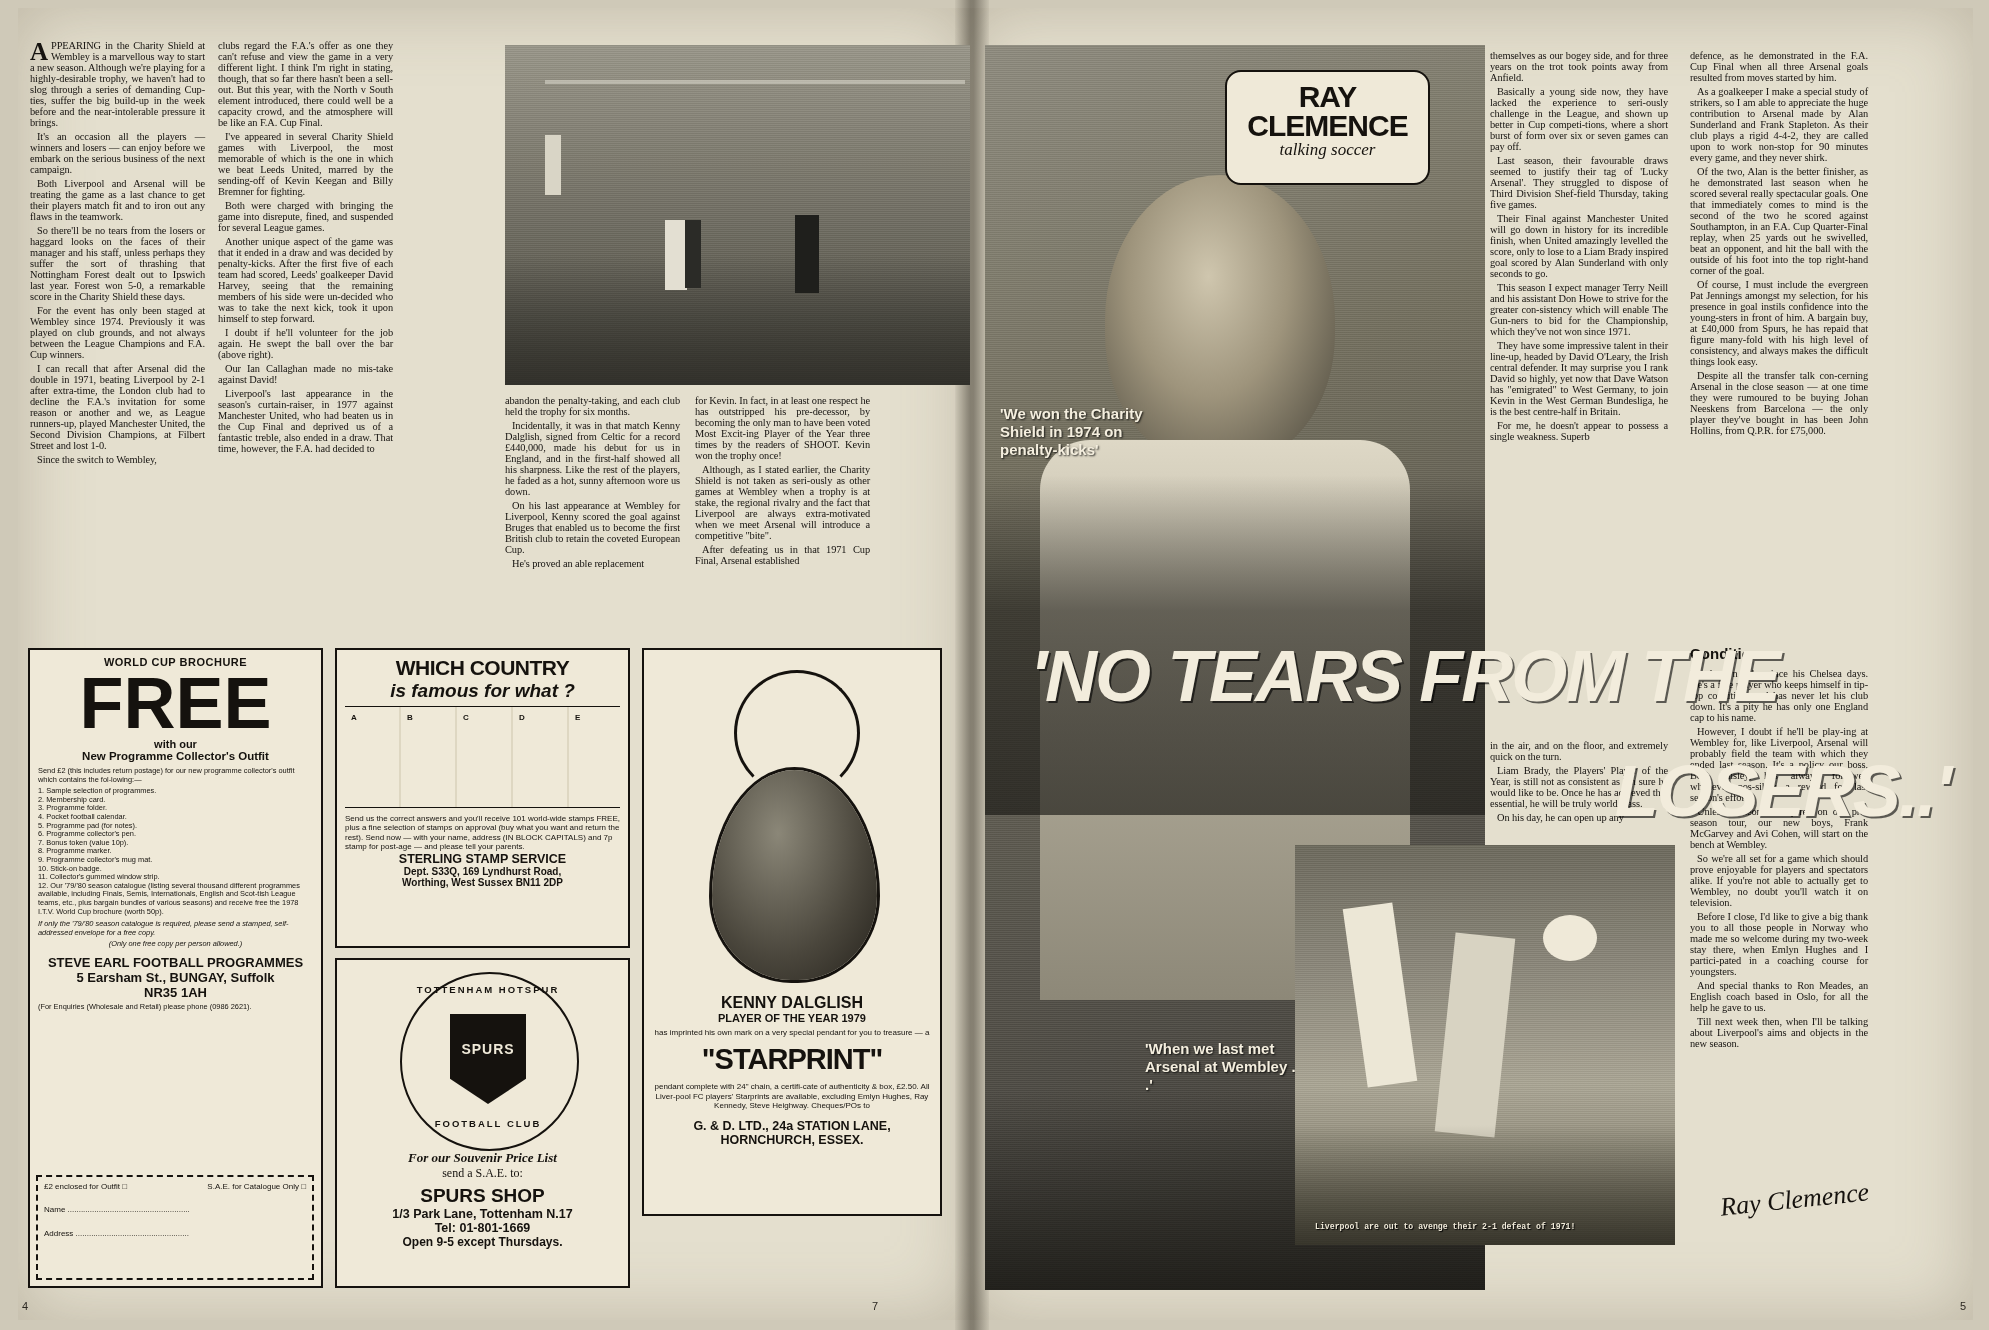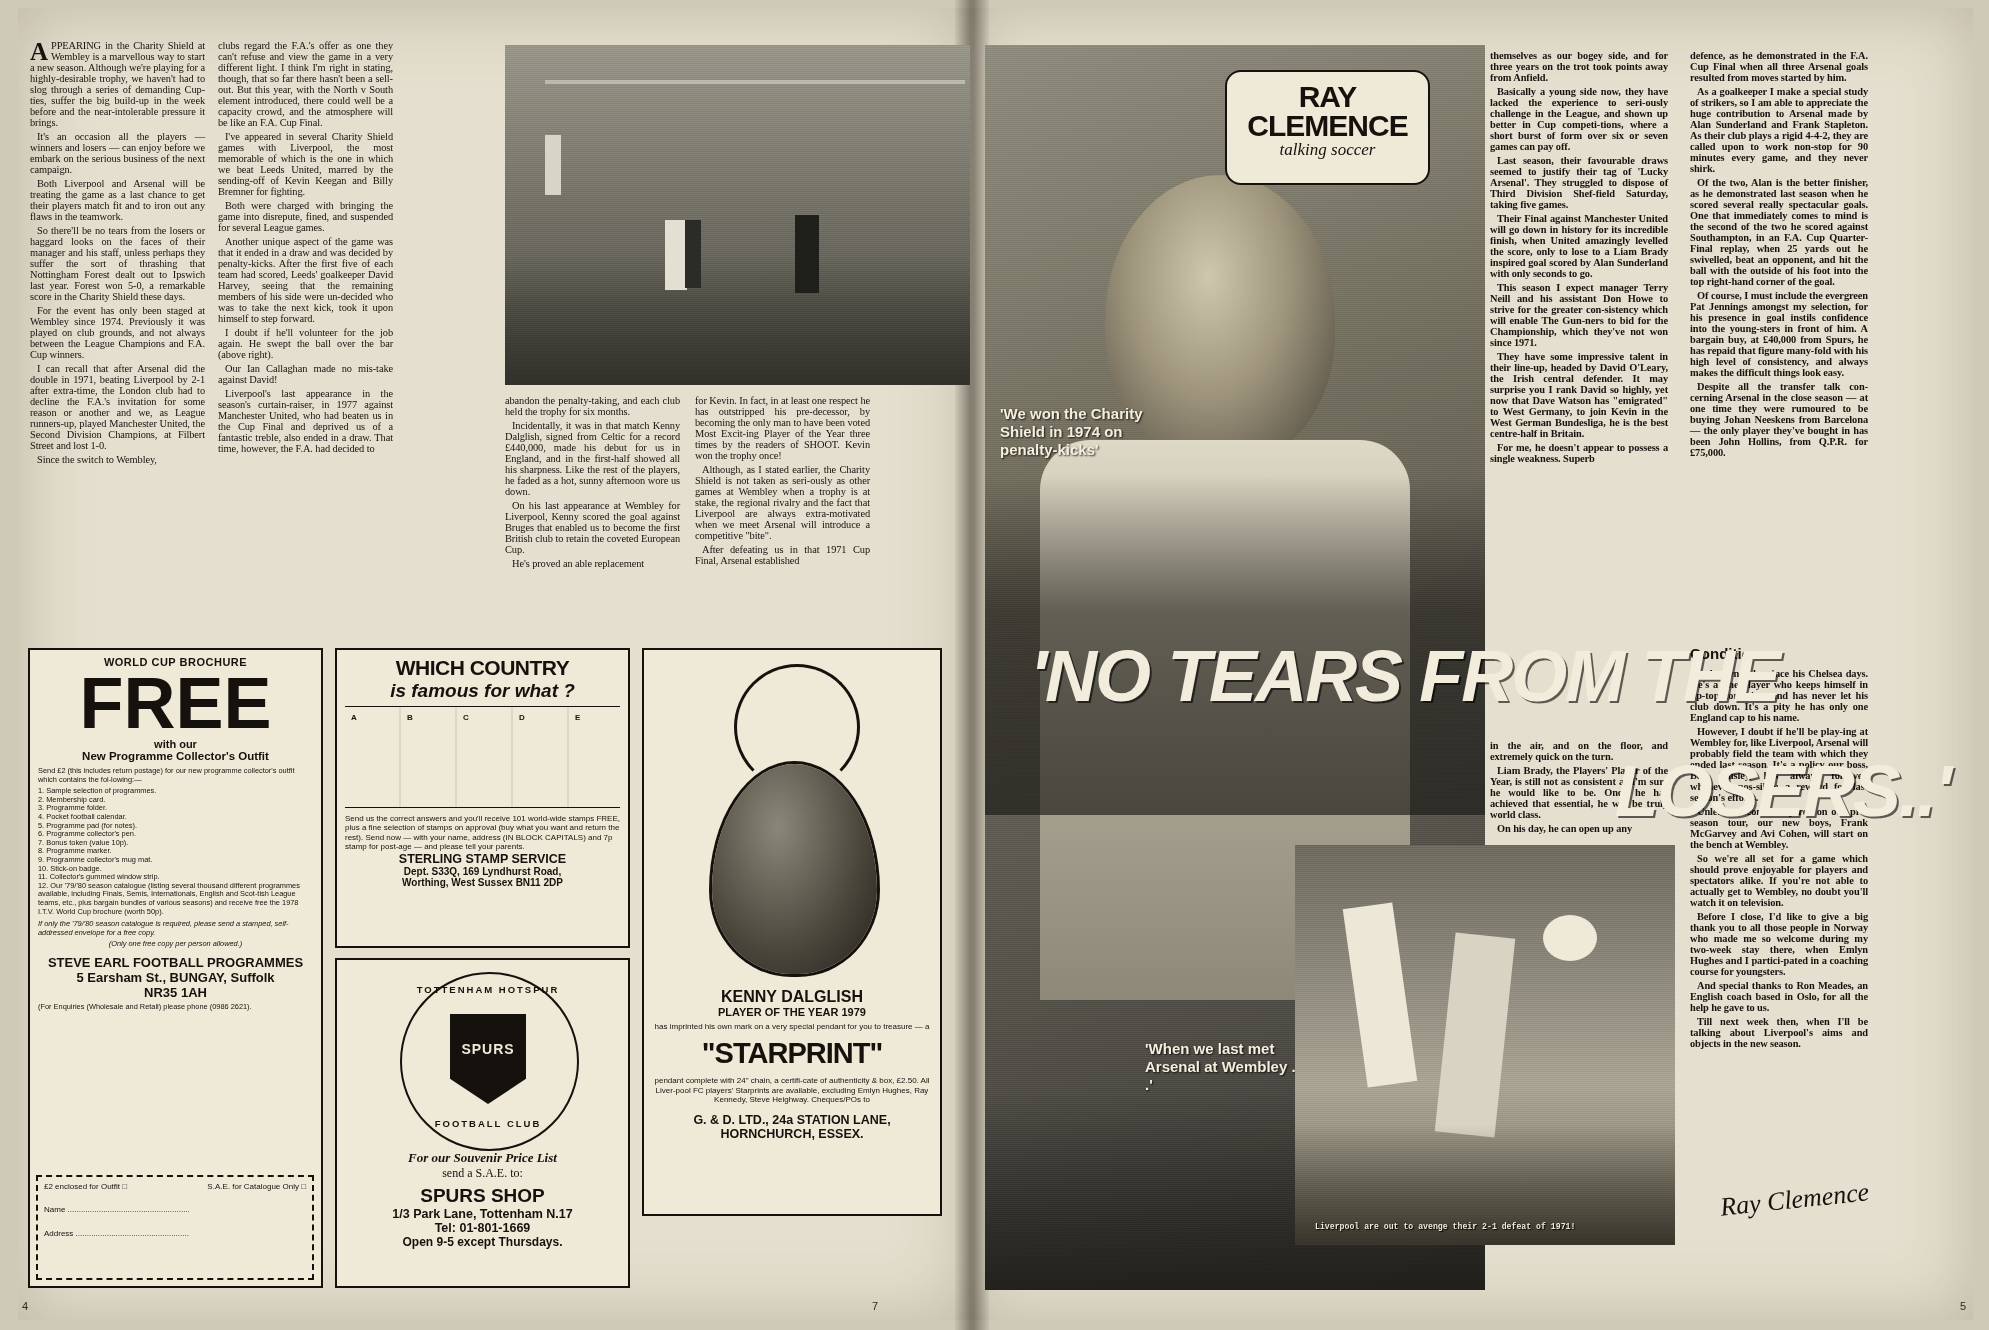--- a/index.html
+++ b/index.html
@@ -10,21 +10,21 @@
     box-shadow:inset 0 0 70px rgba(120,110,90,.35);}
   .rightpage{left:968px;top:8px;width:1005px;height:1312px;background:#e4dfce;
     box-shadow:inset 0 0 70px rgba(120,110,90,.35);}
   .gutter{position:absolute;left:955px;top:0;width:34px;height:1330px;
     background:linear-gradient(to right,rgba(60,55,45,.05),rgba(40,35,25,.45) 45%,rgba(40,35,25,.45) 55%,rgba(60,55,45,.05));}
   .col{position:absolute;text-align:justify;color:#161310;}
   .body-text{font-size:10.4px;line-height:11px;letter-spacing:-.1px;}
   .body-text p{margin:0 0 3px 0;text-indent:7px;}
   .body-text p.first{text-indent:0;}
   .dropcap::first-letter{float:left;font-size:25px;line-height:21px;font-weight:bold;padding:1px 3px 0 0;}
-  .bold{font-weight:bold;}
+  .bold{font-weight:normal;}
   .photo{position:absolute;background:#2a2a26;overflow:hidden;}
   .ph-grain{position:absolute;inset:0;
     background-image:repeating-linear-gradient(0deg,rgba(255,255,255,.05) 0 1px,rgba(0,0,0,.05) 1px 2px);}
   .pagenum{position:absolute;font-size:11px;color:#2b2721;font-family:"Liberation Sans",sans-serif;}
   
   .adbox{position:absolute;background:#efe9d8;border:2px solid #15120e;box-sizing:border-box;
          font-family:"Liberation Sans",sans-serif;color:#15120e;}
   .adhead{text-align:center;font-weight:bold;}
   .tiny{font-size:7.4px;line-height:8.6px;}
   .tiny2{font-size:8px;line-height:9.4px;}
@@ -104,21 +104,21 @@
 
   <div class="col body-text" style="left:695px;top:395px;width:175px;height:130px;">
     <p class="first">for Kevin. In fact, in at least one respect he has outstripped his pre-decessor, by becoming the only man to have been voted Most Excit-ing Player of the Year three times by the readers of SHOOT. Kevin won the trophy once!</p>
     <p>Although, as I stated earlier, the Charity Shield is not taken as seri-ously as other games at Wembley when a trophy is at stake, the regional rivalry and the fact that Liverpool are always extra-motivated when we meet Arsenal will introduce a competitive "bite".</p>
     <p>After defeating us in that 1971 Cup Final, Arsenal established</p>
   </div>
 
   <div class="col body-text bold" style="left:1490px;top:50px;width:178px;height:560px;">
     <p class="first">themselves as our bogey side, and for three years on the trot took points away from Anfield.</p>
     <p>Basically a young side now, they have lacked the experience to seri-ously challenge in the League, and shown up better in Cup competi-tions, where a short burst of form over six or seven games can pay off.</p>
-    <p>Last season, their favourable draws seemed to justify their tag of 'Lucky Arsenal'. They struggled to dispose of Third Division Shef-field Saturday, taking five games.</p>
+    <p>Last season, their favourable draws seemed to justify their tag of 'Lucky Arsenal'. They struggled to dispose of Third Division Shef-field Thursday, taking five games.</p>
     <p>Their Final against Manchester United will go down in history for its incredible finish, when United amazingly levelled the score, only to lose to a Liam Brady inspired goal scored by Alan Sunderland with only seconds to go.</p>
     <p>This season I expect manager Terry Neill and his assistant Don Howe to strive for the greater con-sistency which will enable The Gun-ners to bid for the Championship, which they've not won since 1971.</p>
     <p>They have some impressive talent in their line-up, headed by David O'Leary, the Irish central defender. It may surprise you I rank David so highly, yet now that Dave Watson has "emigrated" to West Germany, to join Kevin in the West German Bundesliga, he is the best centre-half in Britain.</p>
     <p>For me, he doesn't appear to possess a single weakness. Superb</p>
   </div>
   <div class="col body-text bold" style="left:1490px;top:740px;width:178px;height:130px;">
     <p class="first">in the air, and on the floor, and extremely quick on the turn.</p>
     <p>Liam Brady, the Players' Player of the Year, is still not as consistent as I'm sure he would like to be. Once he has achieved that essential, he will be truly world class.</p>
     <p>On his day, he can open up any</p>
   </div>
@@ -246,21 +246,21 @@
       <div style="position:absolute;left:105px;top:75px;width:76px;text-align:center;color:#efe9d8;font-size:14px;font-weight:bold;letter-spacing:1px;">SPURS</div>
     </div>
     <div style="text-align:center;font-style:italic;font-family:'Liberation Serif',serif;font-size:13px;font-weight:bold;margin-top:4px;">For our Souvenir Price List</div>
     <div style="text-align:center;font-family:'Liberation Serif',serif;font-size:12px;">send a S.A.E. to:</div>
     <div class="adhead" style="font-size:19px;margin-top:4px;">SPURS SHOP</div>
     <div class="adhead" style="font-size:12.5px;">1/3 Park Lane, Tottenham N.17</div>
     <div class="adhead" style="font-size:12.5px;">Tel: 01-801-1669</div>
     <div class="adhead" style="font-size:12px;">Open 9-5 except Thursdays.</div>
   </div>
 
-  <div class="adbox" style="left:642px;top:648px;width:300px;height:568px;padding:4px 10px;">
+  <div class="adbox" style="left:642px;top:648px;width:300px;height:568px;padding:10px 10px;">
     <div style="position:relative;height:330px;">
       <div style="position:absolute;left:80px;top:10px;width:120px;height:120px;border:3px solid #15120e;border-radius:50%;
            border-bottom-color:transparent;"></div>
       <div style="position:absolute;left:58px;top:110px;width:165px;height:210px;border-radius:50% 50% 48% 48%/60% 60% 40% 40%;
            background:radial-gradient(ellipse at 40% 30%,#8b8778 0%,#4a463c 60%,#24211b 100%);
            box-shadow:0 0 0 3px #15120e;"></div>
     </div>
     <div class="adhead" style="font-size:16px;margin-top:4px;">KENNY DALGLISH</div>
     <div class="adhead" style="font-size:11px;">PLAYER OF THE YEAR 1979</div>
     <div class="tiny2" style="text-align:center;margin-top:4px;">has imprinted his own mark on a very special pendant for you to treasure — a</div>

